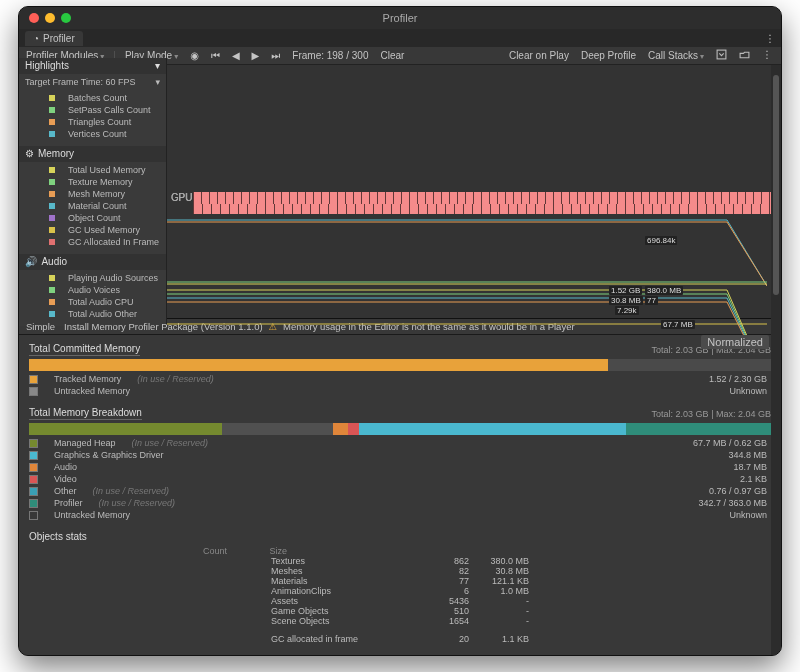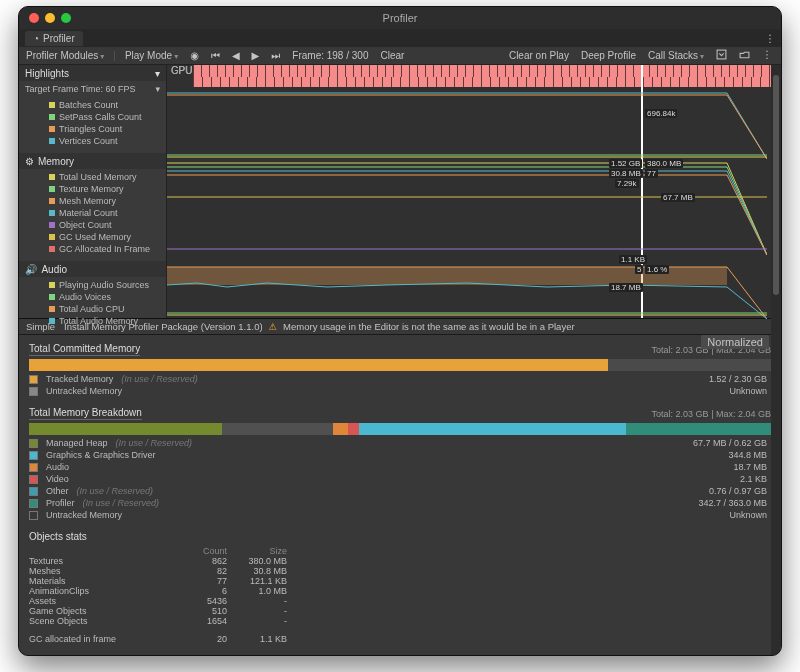--- a/index.html
+++ b/index.html
@@ -12,26 +12,26 @@
   .title { position:absolute; left:0; right:0; text-align:center; font-size:11px; color:#aaa; }
   .tabbar { height:18px; background:#282828; display:flex; align-items:center; padding-left:6px; }
   .tab { display:flex; align-items:center; gap:4px; background:#383838; padding:2px 8px; border-radius:3px 3px 0 0; font-size:10px; }
   .tabbar .menu { margin-left:auto; padding-right:6px; }
   .toolbar { height:18px; background:#383838; display:flex; align-items:center; font-size:10px; padding:0 4px; gap:6px; border-bottom:1px solid #222; }
   .toolbar .sep { color:#555; }
   .toolbar .tri::after { content:"▾"; font-size:8px; margin-left:2px; color:#888; }
   .pbtn { padding:0 3px; cursor:pointer; }
   .toolbar-right { margin-left:auto; display:flex; gap:6px; padding-right:2px; }
   .icon9 { width:11px; height:11px; display:inline-block; }
-  .charts { height:254px; display:flex; background:#333; border-bottom:1px solid #111; }
+  .charts { height:254px; display:flex; background:#333; border-bottom:1px solid #111;align-items:center; }
   .sidebar { width:148px; background:#3a3a3a; border-right:1px solid #222; display:flex; flex-direction:column; }
   .modhead { height:16px; display:flex; align-items:center; gap:4px; padding:0 6px; font-size:10px; color:#ddd; background:#323232; }
   .modhead.sub { background:transparent; color:#bbb; font-size:9px; }
   .legend { padding:2px 6px 6px; }
-  .li { display:flex; align-items:center; gap:4px; font-size:9px; color:#bbb; line-height:12px;padding-left:24px; }
+  .li { display:flex; align-items:center; gap:13px; font-size:9px; color:#bbb; line-height:12px;padding-left:24px; }
   .sw { width:6px; height:6px; }
   .sideblock { flex:1; }
   .memblock{flex:1.2}.audblock{flex:.9}
   .chartarea { flex:1; position:relative; background:#303030; }
   .row-label { position:absolute; left:4px; font-size:10px; color:#aaa; }
   .framestrip { position:absolute; top:0; left:26px; right:0; height:12px; background:#f58b8b; }
   .framestrip::before { content:""; position:absolute; inset:0; background:repeating-linear-gradient(90deg,rgba(0,0,0,.6)0 1px,transparent 1px 8px); }
   .framestrip2 { position:absolute; top:12px; left:26px; right:0; height:10px; background:#f58b8b; }
   .framestrip2::before { content:""; position:absolute; inset:0; background:repeating-linear-gradient(90deg,rgba(0,0,0,.6)0 1px,transparent 1px 9px); }
   svg.chartsvg { position:absolute; left:0; right:0; }
@@ -39,29 +39,29 @@
   .cursorline { position:absolute; top:0; bottom:0; width:2px; background:#fff; left:474px; }
   .statusbar { height:16px; background:#383838; display:flex; align-items:center; gap:6px; padding:0 4px; font-size:9.5px; border-bottom:1px solid #1a1a1a; }
   .warn { color:#d9a43a; }
   .lower { background:#383838; padding:4px 10px 8px; height:calc(100% - 22px - 18px - 18px - 254px - 16px); overflow:auto; }
   .sec-head { display:flex; align-items:center; font-size:10px; color:#ddd; margin-top:4px; }
   .sec-head .right { margin-left:auto; color:#999; font-size:9px; }
   .sec-head .underline { border-bottom:1px solid #666; padding-bottom:1px; }
   .bar { height:12px; margin:3px 0 2px; background:#2a2a2a; position:relative; display:flex; }
   .seg { height:100%; }
   .breaklist { margin-top:2px; }
-  .brow { display:flex; align-items:center; gap:8px; font-size:9px; color:#bbb; line-height:12px; }
+  .brow { display:flex; align-items:center; gap:16px; font-size:9px; color:#bbb; line-height:12px; }
   .brow .dim { color:#777; font-style:italic; }
   .brow .val { margin-left:auto; width:110px; text-align:right; padding-right:4px; }
   .ck { width:9px; height:9px; border:1px solid #777; display:inline-block; }
   .ck.on::after { content:""; display:block; width:100%; height:100%; }
   .obj-table { margin-top:4px; font-size:9px; }
   .obj-head { display:flex; color:#888; }
   .obj-head .c1{width:150px}.obj-head .c2{width:48px;text-align:right}.obj-head .c3{width:60px;text-align:right}
-  .obj-row { display:flex; color:#bbb; }
+  .obj-row { display:flex; color:#bbb;justify-content:center; }
   .obj-row .c1{width:150px}.obj-row .c2{width:48px;text-align:right}.obj-row .c3{width:60px;text-align:right}
   .normalized { position:absolute; right:12px; top:0; background:#4b4b4b; padding:1px 6px; font-size:11px; border-radius:2px; }
   .scrollbar { position:absolute; right:0; top:58px; bottom:0; width:10px; background:#2c2c2c; }
   .scthumb { position:absolute; top:10px; height:220px; left:2px; right:2px; background:#555; border-radius:3px; }
 </style>
 </head>
 <body>
 
 <div class="window">
 
@@ -188,21 +188,21 @@
             <div class="li">
               <span class="sw" style="background:#7fd27f"></span>
               <span>Audio Voices</span>
             </div>
             <div class="li">
               <span class="sw" style="background:#e89d55"></span>
               <span>Total Audio CPU</span>
             </div>
             <div class="li">
               <span class="sw" style="background:#58b8c9"></span>
-              <span>Total Audio Memory</span>
+              <span>Total Audio Other</span>
             </div>
           </div>
       </div>
     </div>
 
     <div class="chartarea">
       <span class="row-label" style="top:0">CPU</span>
       <div class="framestrip"></div>
       <span class="row-label" style="top:0">GPU</span>
       <div class="framestrip2"></div>

